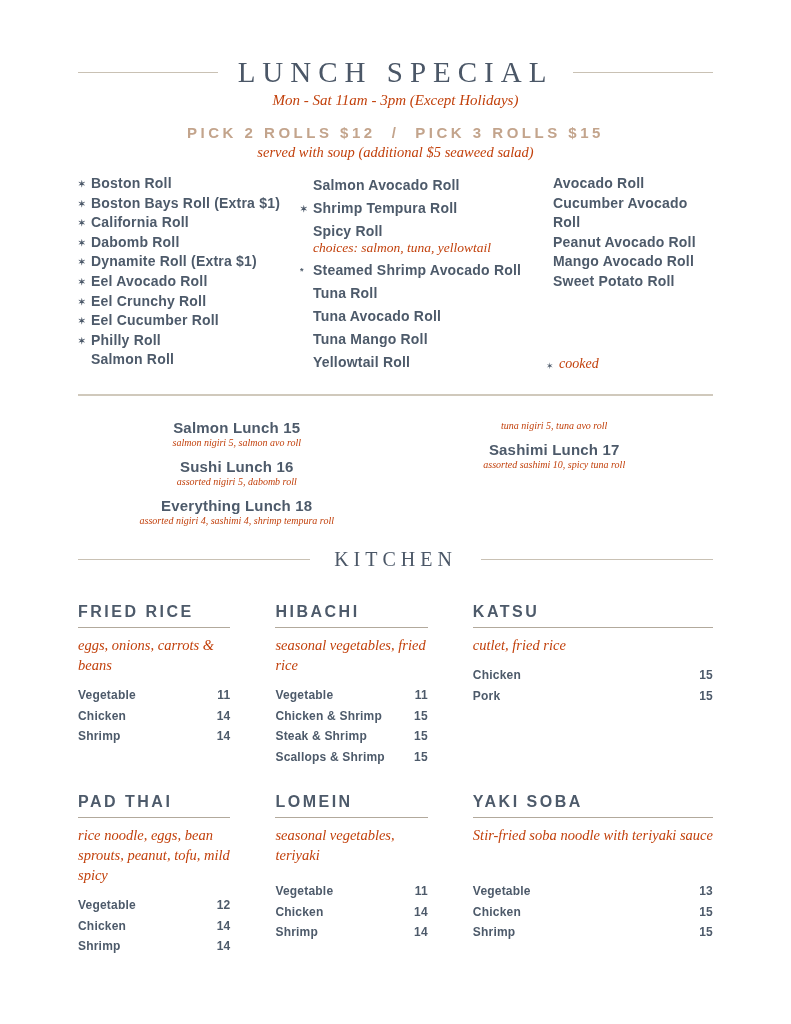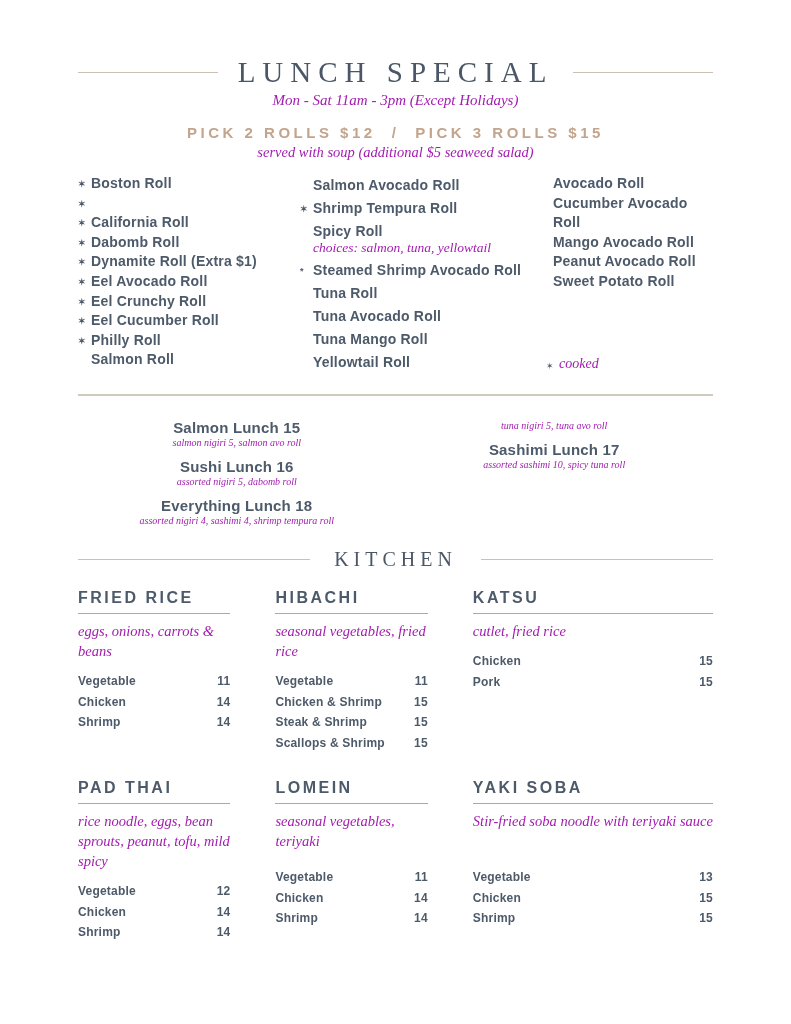--- a/index.html
+++ b/index.html
@@ -14,21 +14,21 @@
   .hdr-row { display: flex; align-items: center; gap: 20px; }
   .hline { flex: 1; height: 1px; background: #c9c1b4; }
   .hdr-title {
     font-family: "Liberation Serif", serif;
     font-weight: 400;
     font-size: 29px;
     letter-spacing: 7px;
     color: #4b5767;
     white-space: nowrap;
   }
-  .serif-it { font-family: "Liberation Serif", serif; font-style: italic; color: #a21caf; }
+  .serif-it { font-family: "Liberation Serif", serif; font-style: italic; color: #c2410c; }
   .hdr-sub { text-align: center; font-size: 15px; margin-top: 3px; }
 
   .offer {
     text-align: center; margin-top: 15px;
     color: #c3a48c; font-weight: 700; font-size: 15px; letter-spacing: 3.5px;
   }
   .offer .sep { margin: 0 16px; }
   .offer-note { text-align: center; font-size: 14.5px; margin-top: 3px; }
 
   
@@ -58,21 +58,21 @@
   .combo { margin-bottom: 10px; }
   .combo-name { font-weight: 700; font-size: 15px; letter-spacing: .2px; }
   .combo-desc { font-size: 10px; margin-top: 1px; }
 
   
   .k-hdr { display: flex; align-items: center; gap: 24px; margin-top: 12px; }
   .k-title {
     font-family: "Liberation Serif", serif;
     font-size: 20px; letter-spacing: 5px; color: #4b5767; white-space: nowrap;
   }
-  .kitchen { display: grid; grid-template-columns: 1fr 1fr 1fr; column-gap: 45px; row-gap: 26px; margin-top: 18px; }
+  .kitchen { display: grid; grid-template-columns: 1fr 1fr 1fr; column-gap: 45px; row-gap: 26px; margin-top: 32px; }
   .ksec-title {
     font-size: 16px; font-weight: 700; letter-spacing: 2.5px;
     padding-bottom: 6px; border-bottom: 1px solid #b2a99c;
   }
   .ksec-desc { font-size: 14.5px; margin: 7px 0 10px; line-height: 20px; }
   .desc-2row { min-height: 46px; }
   .nowrap { white-space: nowrap; text-align: right; }
   .krow { display: flex; justify-content: space-between; font-weight: 700; font-size: 12px; line-height: 20.5px; letter-spacing: .2px; }
 </style>
 </head>
@@ -93,20 +93,21 @@
   <div class="offer-note serif-it">served with soup (additional $5 seaweed salad)</div>
 
   <div class="rolls">
     <div class="rolls-col1">
       <div class="ritem">
           <span class="star">✶</span>
           <span>Boston Roll</span>
         </div>
       <div class="ritem">
           <span class="star">✶</span>
+          <span>Boston Bays Roll (Extra $1)</span>
         </div>
       <div class="ritem">
           <span class="star">✶</span>
           <span>California Roll</span>
         </div>
       <div class="ritem">
           <span class="star">✶</span>
           <span>Dabomb Roll</span>
         </div>
       <div class="ritem">
@@ -173,25 +174,25 @@
       <div class="ritem">
           <span class="star"></span>
           <span>Avocado Roll</span>
         </div>
       <div class="ritem">
           <span class="star"></span>
           <span>Cucumber Avocado Roll</span>
         </div>
       <div class="ritem">
           <span class="star"></span>
+          <span>Peanut Avocado Roll</span>
+        </div>
+      <div class="ritem">
+          <span class="star"></span>
           <span>Mango Avocado Roll</span>
-        </div>
-      <div class="ritem">
-          <span class="star"></span>
-          <span>Peanut Avocado Roll</span>
         </div>
       <div class="ritem">
           <span class="star"></span>
           <span>Sweet Potato Roll</span>
         </div>
       <div class="cooked">
         <span class="star">✶</span>
           <span class="serif-it">cooked</span>
       </div>
     </div>

